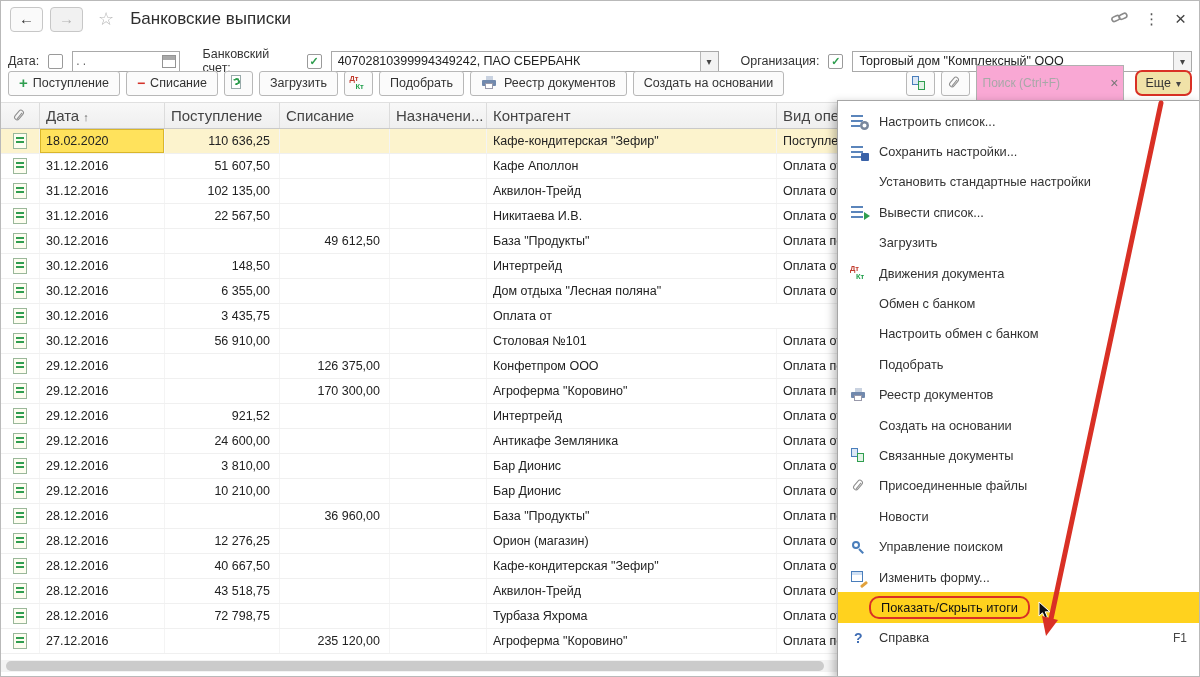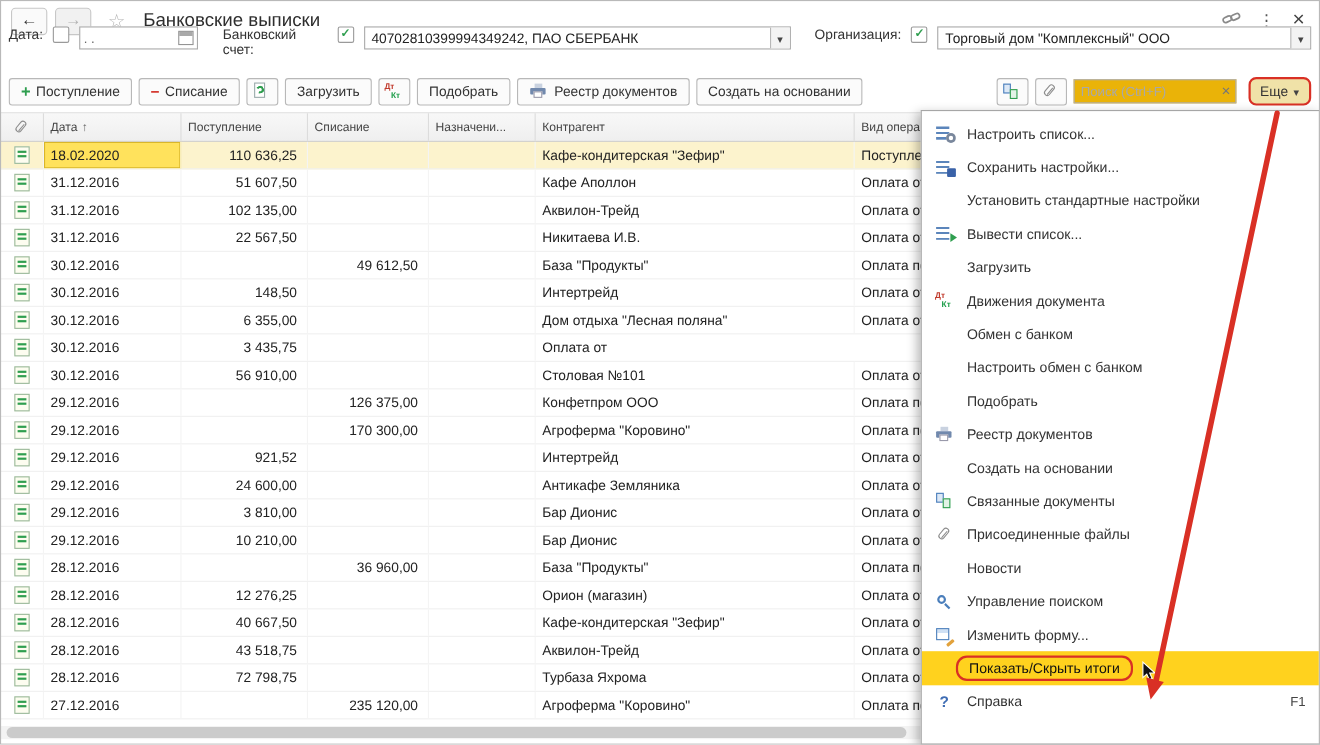--- a/index.html
+++ b/index.html
@@ -13,51 +13,51 @@
   .i-back::before{content:"\2190";font-size:15px;color:#333}
   .i-fwd::before{content:"\2192";font-size:15px;color:#b3b3b3}
   .star{margin-left:8px}
   .star::before{content:"\2606";font-size:18px;color:#b5b5b5}
   .title{font-size:17px;color:#2e2e2e;margin-left:9px}
   .top-right{margin-left:auto;display:flex;align-items:center;gap:16px;padding-right:4px}
   .dots::before{content:"\22EE";font-size:15px;color:#555}
   .closex::before{content:"\00D7";font-size:19px;color:#444}
 
   
-  .filterbar{position:absolute;left:0;top:24px;right:0;height:26px;display:flex;padding:0 8px;gap:9px;font-size:12.5px;color:#333}
+  .filterbar{position:absolute;left:0;top:48px;right:0;height:26px;display:flex;align-items:center;padding:0 8px;gap:9px;font-size:12.5px;color:#333}
   .cb{width:13px;height:13px;border:1px solid #9a9a9a;border-radius:2px;background:#fff;display:inline-flex;align-items:center;justify-content:center;flex:none;cursor:pointer}
   .cb.checked::before{content:"\2713";color:#2f9e4f;font-weight:bold;font-size:11px;line-height:1}
   .dateinput{width:112px;height:21px;border:1px solid #a9a9a9;background:#fff;display:flex;align-items:center;padding:0 3px;box-sizing:border-box}
   .dateval{color:#666;font-size:12px}
   .calbtn{margin-left:auto;width:14px;height:13px;border:1px solid #949494;background:linear-gradient(#a9a9a9 0 4px,#fff 4px);box-sizing:border-box;cursor:pointer}
   .combo{height:21px;border:1px solid #a9a9a9;background:#fff;display:flex;align-items:center;box-sizing:border-box;cursor:pointer}
   .comboval{padding:0 6px;font-size:12.5px;color:#222;white-space:nowrap;overflow:hidden;flex:1}
   .ddbtn{width:17px;align-self:stretch;border-left:1px solid #b7b7b7;background:#f3f3f3;display:flex;align-items:center;justify-content:center;flex:none}
   .dd-caret::before{content:"\25BE";font-size:10px;color:#444}
   .combo.acct{width:402px}
   .combo.org{width:352px}
   .ml{margin-left:13px}
 
   
   .toolbar{position:absolute;left:0;top:64px;right:0;height:38px;display:flex;align-items:center;padding:0 8px;gap:6px}
   .tbtn{height:25px;border:1px solid #b8b8b8;border-radius:3px;background:#fbfbfb;padding:0 10px;font-size:12.5px;color:#333;display:flex;align-items:center;gap:5px;font-family:inherit;cursor:pointer}
   .iconbtn{padding:0 4px;width:29px;justify-content:center}
   .plus-icon::before{content:"+";color:#2f9e4f;font-weight:bold;font-size:15px;line-height:1}
   .minus-icon::before{content:"\2212";color:#d4332a;font-weight:bold;font-size:14px;line-height:1}
   .spacer{flex:1}
-  .search{width:148px;height:22px;border:1px solid #b0b0b0;background:#eab308;display:flex;align-items:center;padding:0 4px;box-sizing:border-box}
+  .search{width:148px;height:36px;border:1px solid #b0b0b0;background:#f9a8d4;display:flex;align-items:center;padding:0 4px;box-sizing:border-box}
   .search input{border:none;outline:none;flex:1;font-size:12px;font-family:inherit;color:#333;background:transparent;min-width:0}
   .search input::placeholder{color:#a8a8a8}
   .clear-icon{cursor:pointer}
   .clear-icon::before{content:"\00D7";color:#777;font-size:14px}
   .morebtn{margin-left:5px;height:26px;padding:0 9px;background:#f0e2a8;border:2px solid #d93025;border-radius:7px;display:flex;align-items:center;gap:5px;font-size:12.5px;color:#333;font-family:inherit;cursor:pointer}
 
   
   .table{position:absolute;left:0;top:102px;width:1200px}
-  .thead{display:flex;height:27px;background:linear-gradient(#f8f8f8,#efefef);border-top:1px solid #e0e0e0;border-bottom:1px solid #c9c9c9;font-size:11px;color:#444;align-items:center;box-sizing:border-box}
+  .thead{display:flex;height:27px;background:linear-gradient(#f8f8f8,#efefef);border-top:1px solid #e0e0e0;border-bottom:1px solid #c9c9c9;font-size:15px;color:#444;align-items:center;box-sizing:border-box}
   .cell{display:flex;align-items:center;padding:0 6px;box-sizing:border-box;white-space:nowrap;overflow:hidden;height:100%}
   .hc{border-right:1px solid #dcdcdc;cursor:pointer}
   .c0{width:40px;flex:none;justify-content:center}
   .c1{width:125px;flex:none}
   .c2{width:115px;flex:none}
   .c3{width:110px;flex:none}
   .c4{width:97px;flex:none}
   .c5{width:290px;flex:none}
   .c6{flex:1}
   .num{justify-content:flex-end;padding-right:9px}

